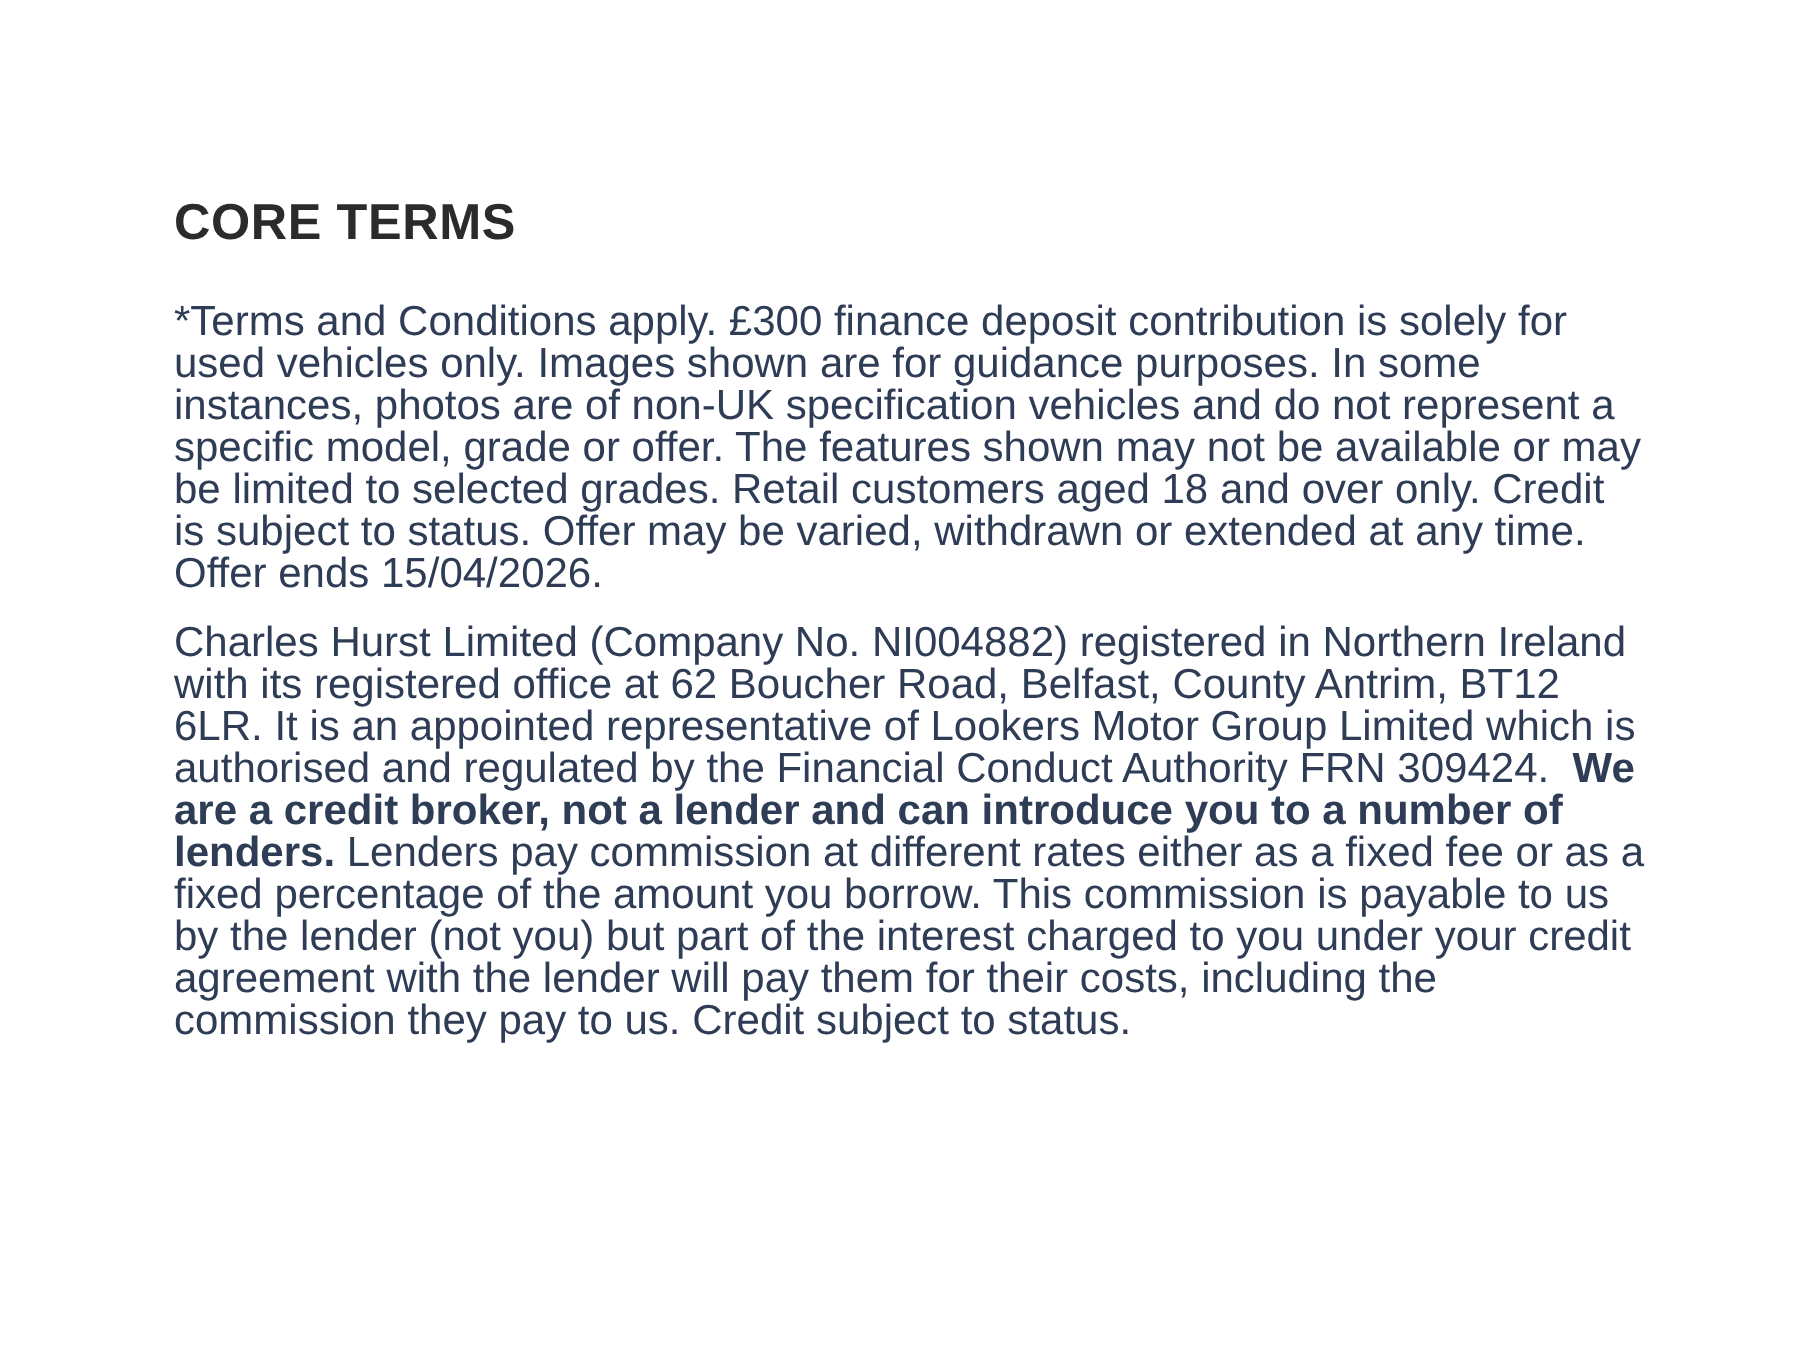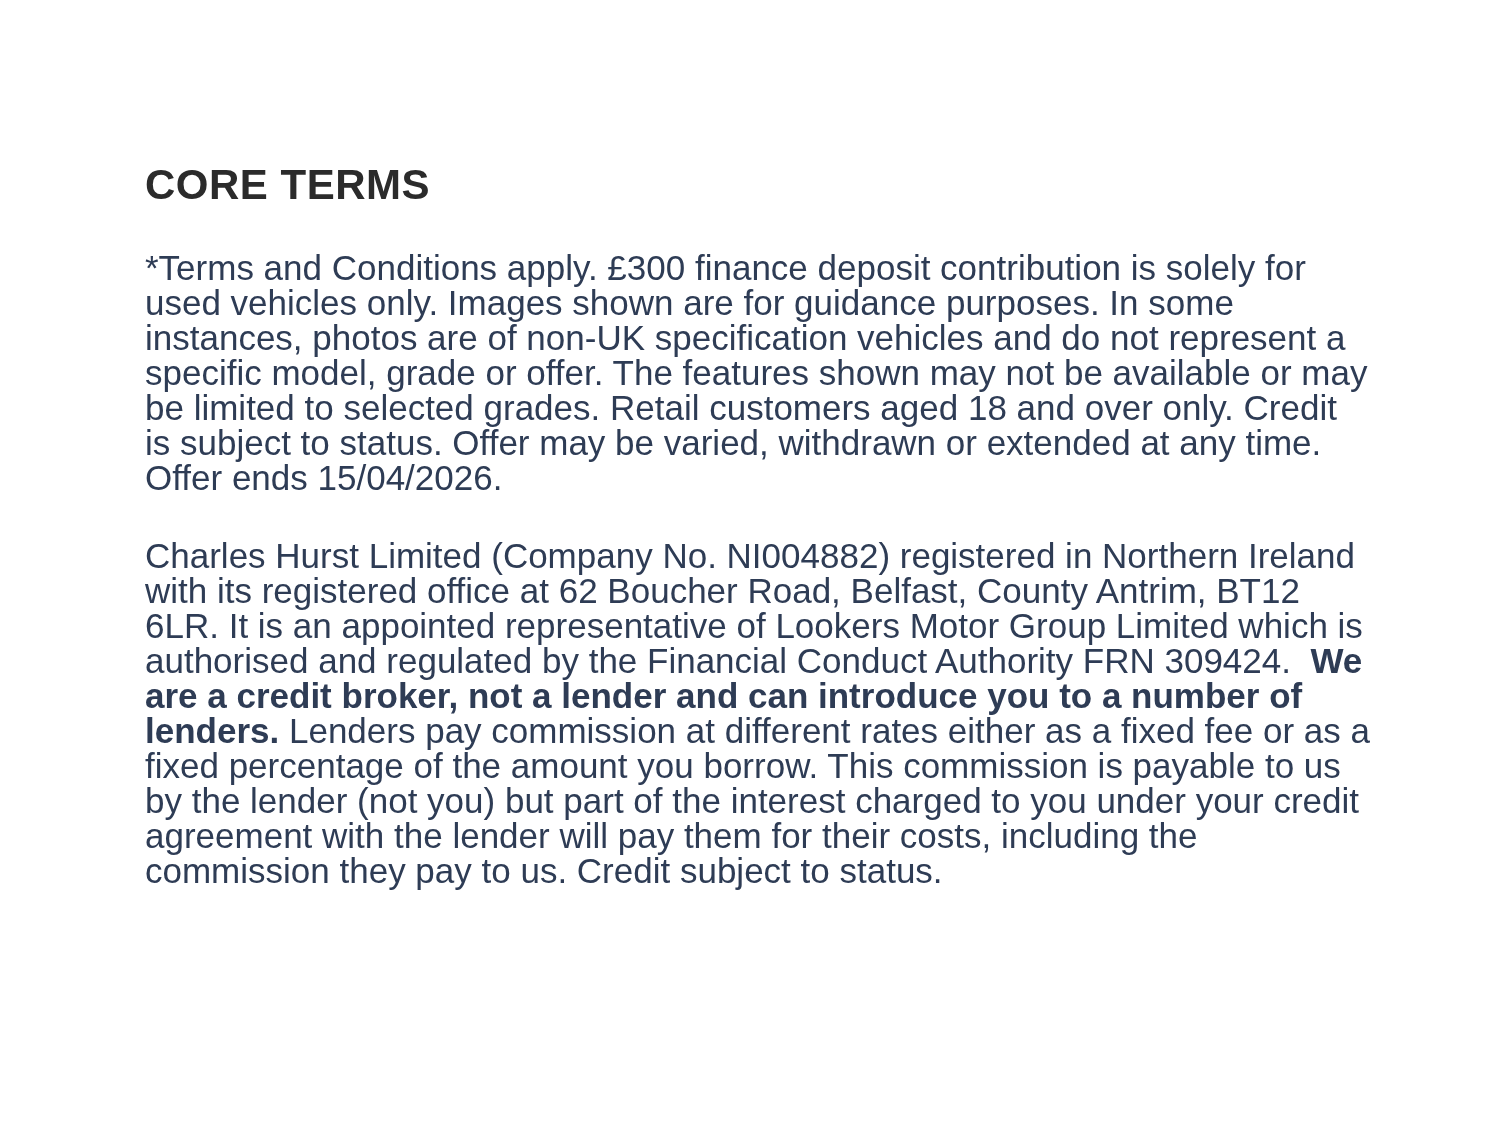--- a/index.html
+++ b/index.html
@@ -31,21 +31,21 @@
     font-size: 35px;
     line-height: 35px;
     font-weight: 400;
     color: #2e3c55;
     letter-spacing: 0px;
   }
   .terms-paragraph.first {
     margin-top: 44px;
   }
   .terms-paragraph.second {
-    margin-top: 43px;
+    margin-top: 23px;
   }
   .terms-paragraph strong {
     font-weight: 700;
     color: #2e3c55;
   }
 </style>
 </head>
 <body>
 
 <div class="page">

